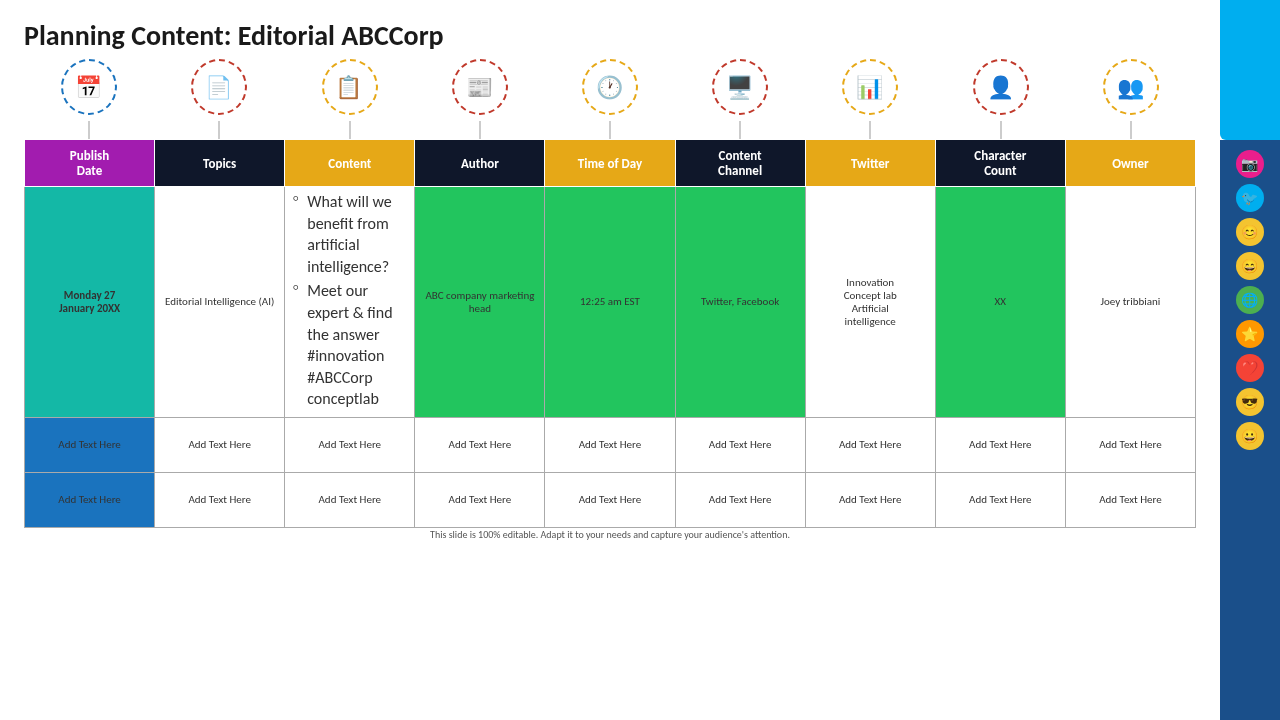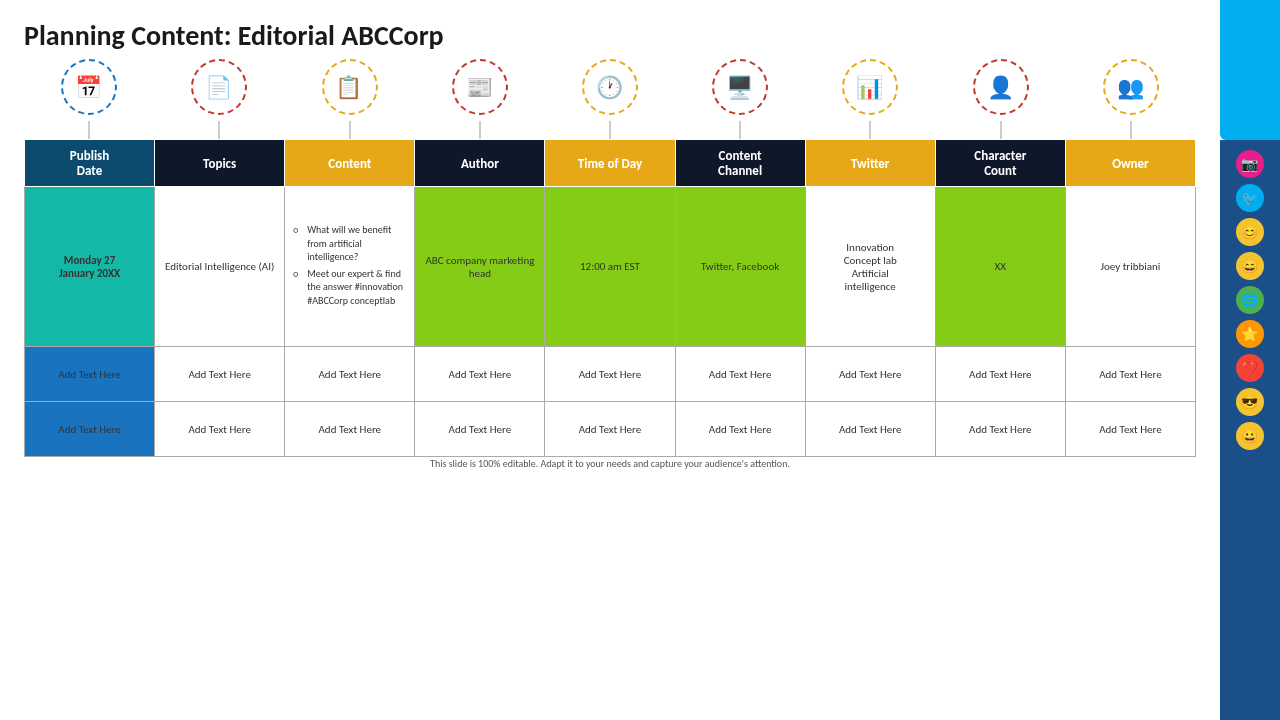--- a/index.html
+++ b/index.html
@@ -98,21 +98,21 @@
 
     .calendar-table th {
       font-size: 13px;
       font-weight: 700;
       color: #fff;
       text-align: center;
       padding: 8px 4px;
       border: 1.5px solid #fff;
     }
 
-    .th-publish { background: #0c4a6e; }
+    .th-publish { background: #a21caf; }
     .th-red { background: #0f172a; }
     .th-yellow { background: #e6a817; }
 
     .calendar-table td {
       font-size: 11px;
       color: #333;
       text-align: center;
       vertical-align: middle;
       padding: 6px 4px;
       border: 1.5px solid #aaa;
@@ -131,41 +131,41 @@
       font-size: 11px;
     }
 
     .td-data {
       background: #fff;
       text-align: left;
       padding-left: 8px;
     }
 
     .td-data-center {
-      background: #84cc16;
+      background: #22c55e;
       text-align: center;
     }
 
     .td-placeholder {
       background: #fff;
       color: #888;
       font-size: 11px;
     }
 
     .bullet-list {
       list-style: none;
       text-align: left;
       padding: 0 4px;
     }
 
     .bullet-list li {
       position: relative;
       padding-left: 14px;
       margin-bottom: 3px;
-      font-size: 10px;
+      font-size: 16px;
       color: #333;
       line-height: 1.35;
     }
 
     .bullet-list li::before {
       content: '○';
       position: absolute;
       left: 0;
       font-size: 9px;
       top: 1px;
@@ -295,21 +295,21 @@
         <tr style="height:160px;">
           <td class="td-blue-header">Monday 27<br>January 20XX</td>
           <td class="td-data">Editorial Intelligence (AI)</td>
           <td class="td-data" style="padding:4px;">
             <ul class="bullet-list">
               <li>What will we benefit from artificial intelligence?</li>
               <li>Meet our expert &amp; find the answer #innovation #ABCCorp conceptlab</li>
             </ul>
           </td>
           <td class="td-data-center">ABC company marketing head</td>
-          <td class="td-data-center">12:00 am EST</td>
+          <td class="td-data-center">12:25 am EST</td>
           <td class="td-data-center">Twitter, Facebook</td>
           <td class="td-data">Innovation<br>Concept lab<br>Artificial<br>intelligence</td>
           <td class="td-data-center">XX</td>
           <td class="td-data">Joey tribbiani</td>
         </tr>
 
         <tr style="height:55px;">
           <td class="td-blue-placeholder">Add Text Here</td>
           <td class="td-placeholder">Add Text Here</td>
           <td class="td-placeholder">Add Text Here</td>

